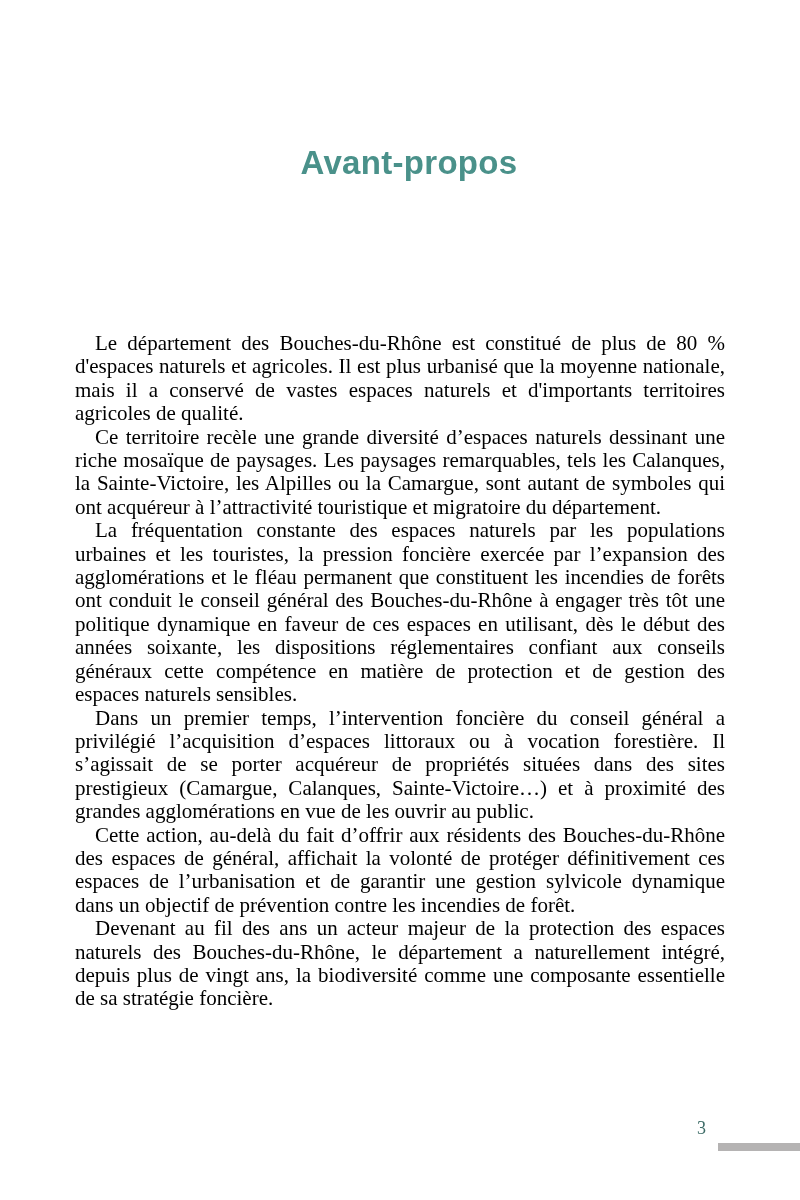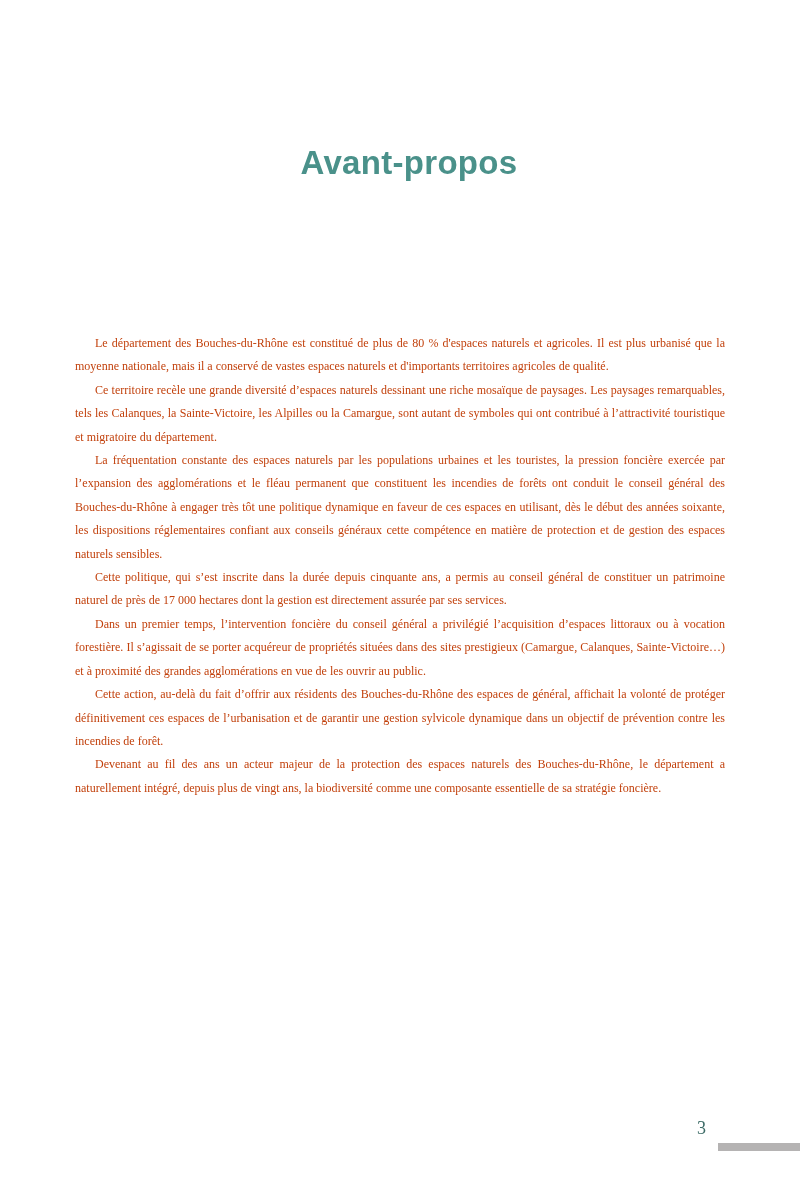--- a/index.html
+++ b/index.html
@@ -27,24 +27,24 @@
     font-weight: 700;
     font-size: 33px;
     letter-spacing: 0.3px;
     color: #4a918a;
   }
   .body-text {
     position: absolute;
     top: 332px;
     left: 75px;
     width: 650px;
-    font-size: 12px;
+    font-size: 21px;
     line-height: 23.4px;
     text-align: justify;
-    color: #c2410c;
+    color: #000000;
   }
   .body-text p {
     margin: 0;
     text-indent: 20px;
     hyphens: auto;
   }
   .footer {
     position: absolute;
     left: 0;
     top: 1118px;
@@ -70,23 +70,22 @@
 </style>
 </head>
 <body>
 
 <div class="page">
 
   <h1 class="chapter-title">Avant-propos</h1>
 
   <div class="body-text">
     <p>Le département des Bouches-du-Rhône est constitué de plus de 80 % d'espaces naturels et agricoles. Il est plus urbanisé que la moyenne nationale, mais il a conservé de vastes espaces naturels et d'importants territoires agricoles de qualité.</p>
-    <p>Ce territoire recèle une grande diversité d’espaces naturels dessinant une riche mosaïque de paysages. Les paysages remarquables, tels les Calanques, la Sainte-Victoire, les Alpilles ou la Camargue, sont autant de symboles qui ont contribué à l’attractivité touristique et migratoire du département.</p>
+    <p>Ce territoire recèle une grande diversité d’espaces naturels dessinant une riche mosaïque de paysages. Les paysages remarquables, tels les Calanques, la Sainte-Victoire, les Alpilles ou la Camargue, sont autant de symboles qui ont acquéreur à l’attractivité touristique et migratoire du département.</p>
     <p>La fréquentation constante des espaces naturels par les populations urbaines et les touristes, la pression foncière exercée par l’expansion des agglomérations et le fléau permanent que constituent les incendies de forêts ont conduit le conseil général des Bouches-du-Rhône à engager très tôt une politique dynamique en faveur de ces espaces en utilisant, dès le début des années soixante, les dispositions réglementaires confiant aux conseils généraux cette compétence en matière de protection et de gestion des espaces naturels sensibles.</p>
-    <p>Cette politique, qui s’est inscrite dans la durée depuis cinquante ans, a permis au conseil général de constituer un patrimoine naturel de près de 17 000 hectares dont la gestion est directement assurée par ses services.</p>
     <p>Dans un premier temps, l’intervention foncière du conseil général a privilégié l’acquisition d’espaces littoraux ou à vocation forestière. Il s’agissait de se porter acquéreur de propriétés situées dans des sites prestigieux (Camargue, Calanques, Sainte-Victoire…) et à proximité des grandes agglomérations en vue de les ouvrir au public.</p>
     <p>Cette action, au-delà du fait d’offrir aux résidents des Bouches-du-Rhône des espaces de général, affichait la volonté de protéger définitivement ces espaces de l’urbanisation et de garantir une gestion sylvicole dynamique dans un objectif de prévention contre les incendies de forêt.</p>
     <p>Devenant au fil des ans un acteur majeur de la protection des espaces naturels des Bouches-du-Rhône, le département a naturellement intégré, depuis plus de vingt ans, la biodiversité comme une composante essentielle de sa stratégie foncière.</p>
   </div>
 
   <div class="footer">
     <span class="page-number">3</span>
     <div class="footer-rule"></div>
   </div>
 

